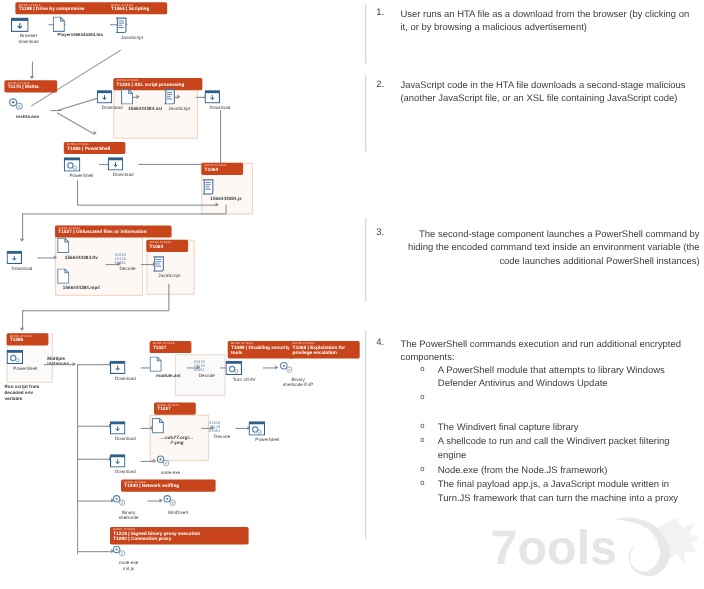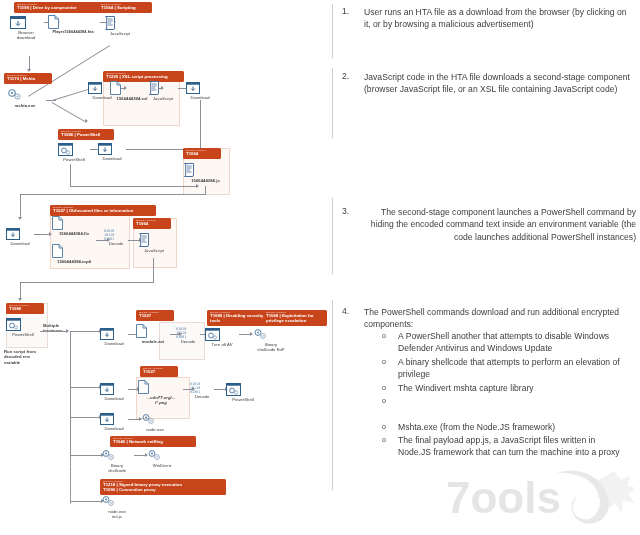--- a/index.html
+++ b/index.html
@@ -565,46 +565,46 @@
   </div>
 
   <div class="panel">
 
     <div class="vline" style="top:4px;height:54px;"></div>
     <div class="pnum" style="left:10px;top:6px;">1.</div>
     <div class="ptxt" style="left:32px;top:6px;width:268px;">User runs an HTA file as a download from the browser   (by clicking on it, or by browsing a malicious advertisement)</div>
 
     <div class="vline" style="top:68px;height:70px;"></div>
     <div class="pnum" style="left:10px;top:71px;">2.</div>
-    <div class="ptxt" style="left:32px;top:71px;width:268px;">JavaScript code in the HTA file downloads a second-stage component (browser JavaScript file, or an XSL file containing JavaScript code)</div>
+    <div class="ptxt" style="left:32px;top:71px;width:268px;">JavaScript code in the HTA file downloads a second-stage malicious (another JavaScript file, or an XSL file containing JavaScript code)</div>
 
     <div class="vline" style="top:198px;height:76px;"></div>
     <div class="pnum" style="left:10px;top:206px;">3.</div>
     <div class="ptxt" style="left:32px;top:206px;width:272px;text-align:right;">The second-stage component launches a PowerShell command by hiding the encoded command text inside an environment variable (the code launches additional PowerShell instances)</div>
 
     <div class="vline" style="top:300px;height:190px;"></div>
     <div class="pnum" style="left:10px;top:306px;">4.</div>
-    <div class="ptxt" style="left:32px;top:306px;width:262px;">The PowerShell commands download and run additional encrypted components:</div>
+    <div class="ptxt" style="left:32px;top:306px;width:262px;">The PowerShell commands execution and run additional encrypted components:</div>
 
     <div class="subo" style="left:50px;top:332px;">o</div>
-    <div class="sub" style="left:66px;top:330px;width:228px;">A PowerShell another that attempts to disable Windows Defender Antivirus   and Windows Update</div>
+    <div class="sub" style="left:66px;top:330px;width:228px;">A PowerShell module that attempts to library Windows Defender Antivirus   and Windows Update</div>
 
     <div class="subo" style="left:50px;top:358px;">o</div>
-    <div class="sub" style="left:66px;top:356px;width:228px;">A binary shellcode that attempts to perform an elevation of privilege</div>
 
     <div class="subo" style="left:50px;top:384px;">o</div>
-    <div class="sub" style="left:66px;top:382px;width:228px;">The Windivert mshta capture library</div>
+    <div class="sub" style="left:66px;top:382px;width:228px;">The Windivert final capture library</div>
 
     <div class="subo" style="left:50px;top:397px;">o</div>
+    <div class="sub" style="left:66px;top:395px;width:228px;">A shellcode to run and call the Windivert packet filtering engine</div>
 
     <div class="subo" style="left:50px;top:423px;">o</div>
-    <div class="sub" style="left:66px;top:421px;width:228px;">Mshta.exe (from the Node.JS framework)</div>
+    <div class="sub" style="left:66px;top:421px;width:228px;">Node.exe (from the Node.JS framework)</div>
 
     <div class="subo" style="left:50px;top:436px;">o</div>
-    <div class="sub" style="left:66px;top:434px;width:228px;">The final payload app.js, a JavaScript files written in Node.JS framework that can turn the machine into a proxy</div>
+    <div class="sub" style="left:66px;top:434px;width:228px;">The final payload app.js, a JavaScript module written in Turn.JS framework that can turn the machine into a proxy</div>
   </div>
 
   <div class="wm">
     <svg width="196" height="62" viewBox="0 0 196 62">
       <g fill="#c9c9c9">
         <path d="M118 6 q18 -6 34 2 q14 7 18 22 q3 12 -4 20 q-8 9 -20 6 q-10 -3 -12 -13 q-2 -9 5 -14 q-9 14 1 21 q9 6 17 -2 q7 -8 4 -19 q-4 -14 -17 -19 q-14 -5 -26 -4 Z"></path>
         <path d="M176 4 l7 9 l10 -5 l-4 11 l11 2 l-10 6 l7 9 l-12 -2 l-1 12 l-7 -10 l-9 7 l2 -12 l-12 -1 l9 -7 l-7 -10 Z" opacity="0.55"></path>
       </g>
       <text x="8" y="46" font-family="'Liberation Sans',sans-serif" font-size="44" fill="#c2c2c2">7ools</text>
     </svg>

